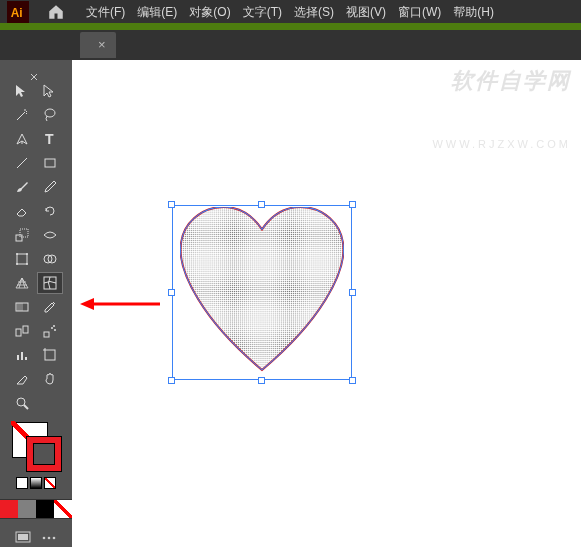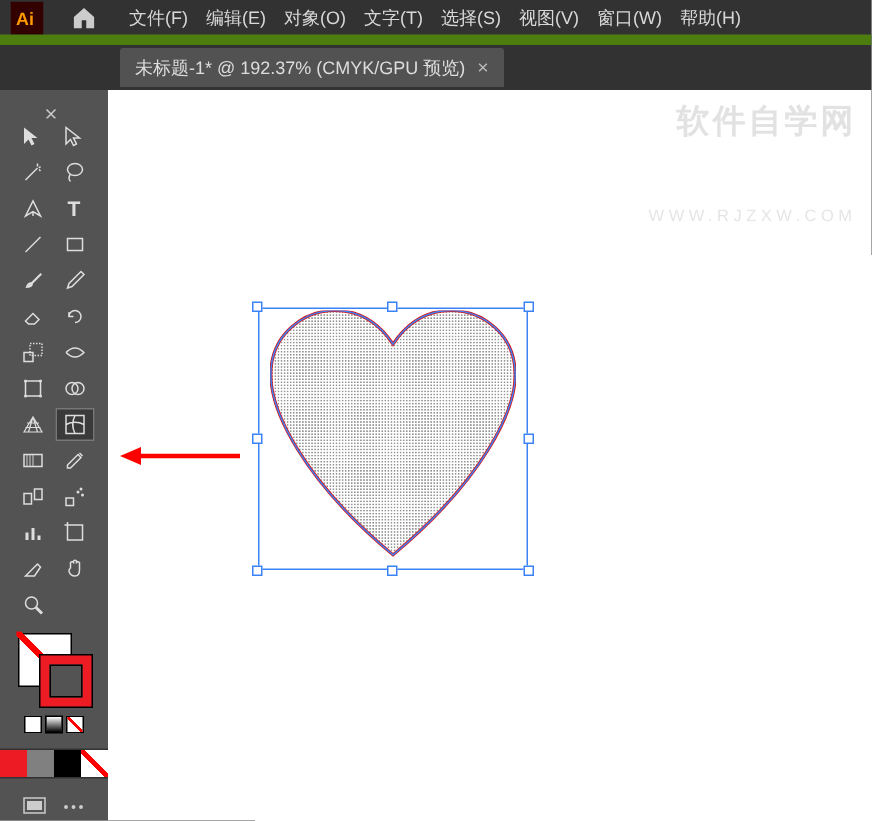--- a/index.html
+++ b/index.html
@@ -27,21 +27,21 @@
 .strokebox::after { content: ""; position: absolute; left: 6px; top: 6px; right: 6px; bottom: 6px; background: #535353; border: 1px solid #000; }
 .mini-swatches { display: flex; gap: 2px; margin-top: 6px; }
 .mini-sw { width: 12px; height: 12px; border: 1px solid #000; }
 .draw-modes { display: flex; gap: 0; margin-top: 10px; border:1px solid #333; }
 .draw-mode { width: 18px; height: 18px; display:flex;align-items:center;justify-content:center; }
 .screen-modes { display:flex; gap:4px; margin-top:10px; }
 .sm-btn { width: 22px; height:18px; display:flex;align-items:center;justify-content:center; }
 .canvas-area { flex: 1; background: #545454; display: flex; }
 .canvas { background: #fff; width: 100%; height: 100%; position: relative; }
 .watermark { position: absolute; right: 10px; top: 6px; text-align: right; }
-.watermark .wm-main { font-size: 22px; font-weight: bold; color: #ccc; letter-spacing: 2px; opacity: 0.55; }
+.watermark .wm-main { font-size: 22px; font-weight: bold; color: #ccc; letter-spacing: 2px; opacity: 0.55; font-style: italic; }
 .watermark .wm-sub { font-size: 11px; letter-spacing: 3px; color: #ccc; opacity: 0.5; margin-top: 42px; }
 .selection { position: absolute; left: 100px; top: 145px; width: 180px; height: 175px; }
 .bbox { position: absolute; inset: 0; border: 1px solid #3b82f6; }
 .handle { position: absolute; width: 7px; height: 7px; background: #fff; border: 1px solid #3b82f6; }
 .h-tl { left: -4px; top: -4px; } .h-tm { left: calc(50% - 4px); top: -4px; } .h-tr { right: -4px; top: -4px; }
 .h-ml { left: -4px; top: calc(50% - 4px); } .h-mr { right: -4px; top: calc(50% - 4px); }
 .h-bl { left: -4px; bottom: -4px; } .h-bm { left: calc(50% - 4px); bottom: -4px; } .h-br { right: -4px; bottom: -4px; }
 .heart { position: absolute; left: 8px; top: 2px; width: 164px; height: 168px; }
 .red-arrow { position: absolute; left: 80px; top: 237px; width: 80px; }
 </style>
@@ -67,21 +67,20 @@
     <div class="menu-item">文字(T)</div>
     <div class="menu-item">选择(S)</div>
     <div class="menu-item">视图(V)</div>
     <div class="menu-item">窗口(W)</div>
     <div class="menu-item">帮助(H)</div>
   </div>
 </div>
 
 <div class="tabbar">
   <div class="tab">
-    <span>未标题-1* @ 192.37% (CMYK/GPU 预览)</span>
     <span class="tab-close">×</span>
   </div>
 </div>
 
 <div class="workspace">
   <div class="toolbar">
     <div class="tool-toggle">
       <svg viewBox="0 0 14 8">
           <path d="M2 2 L5 5 L2 8 M8 2 L5 5 L8 8" stroke="#ccc" fill="none"></path>
           <path d="M9 2 L12 5 L9 8" stroke="#ccc" fill="none" transform="translate(-6,0) scale(-1,1) translate(-14,0)"></path>

